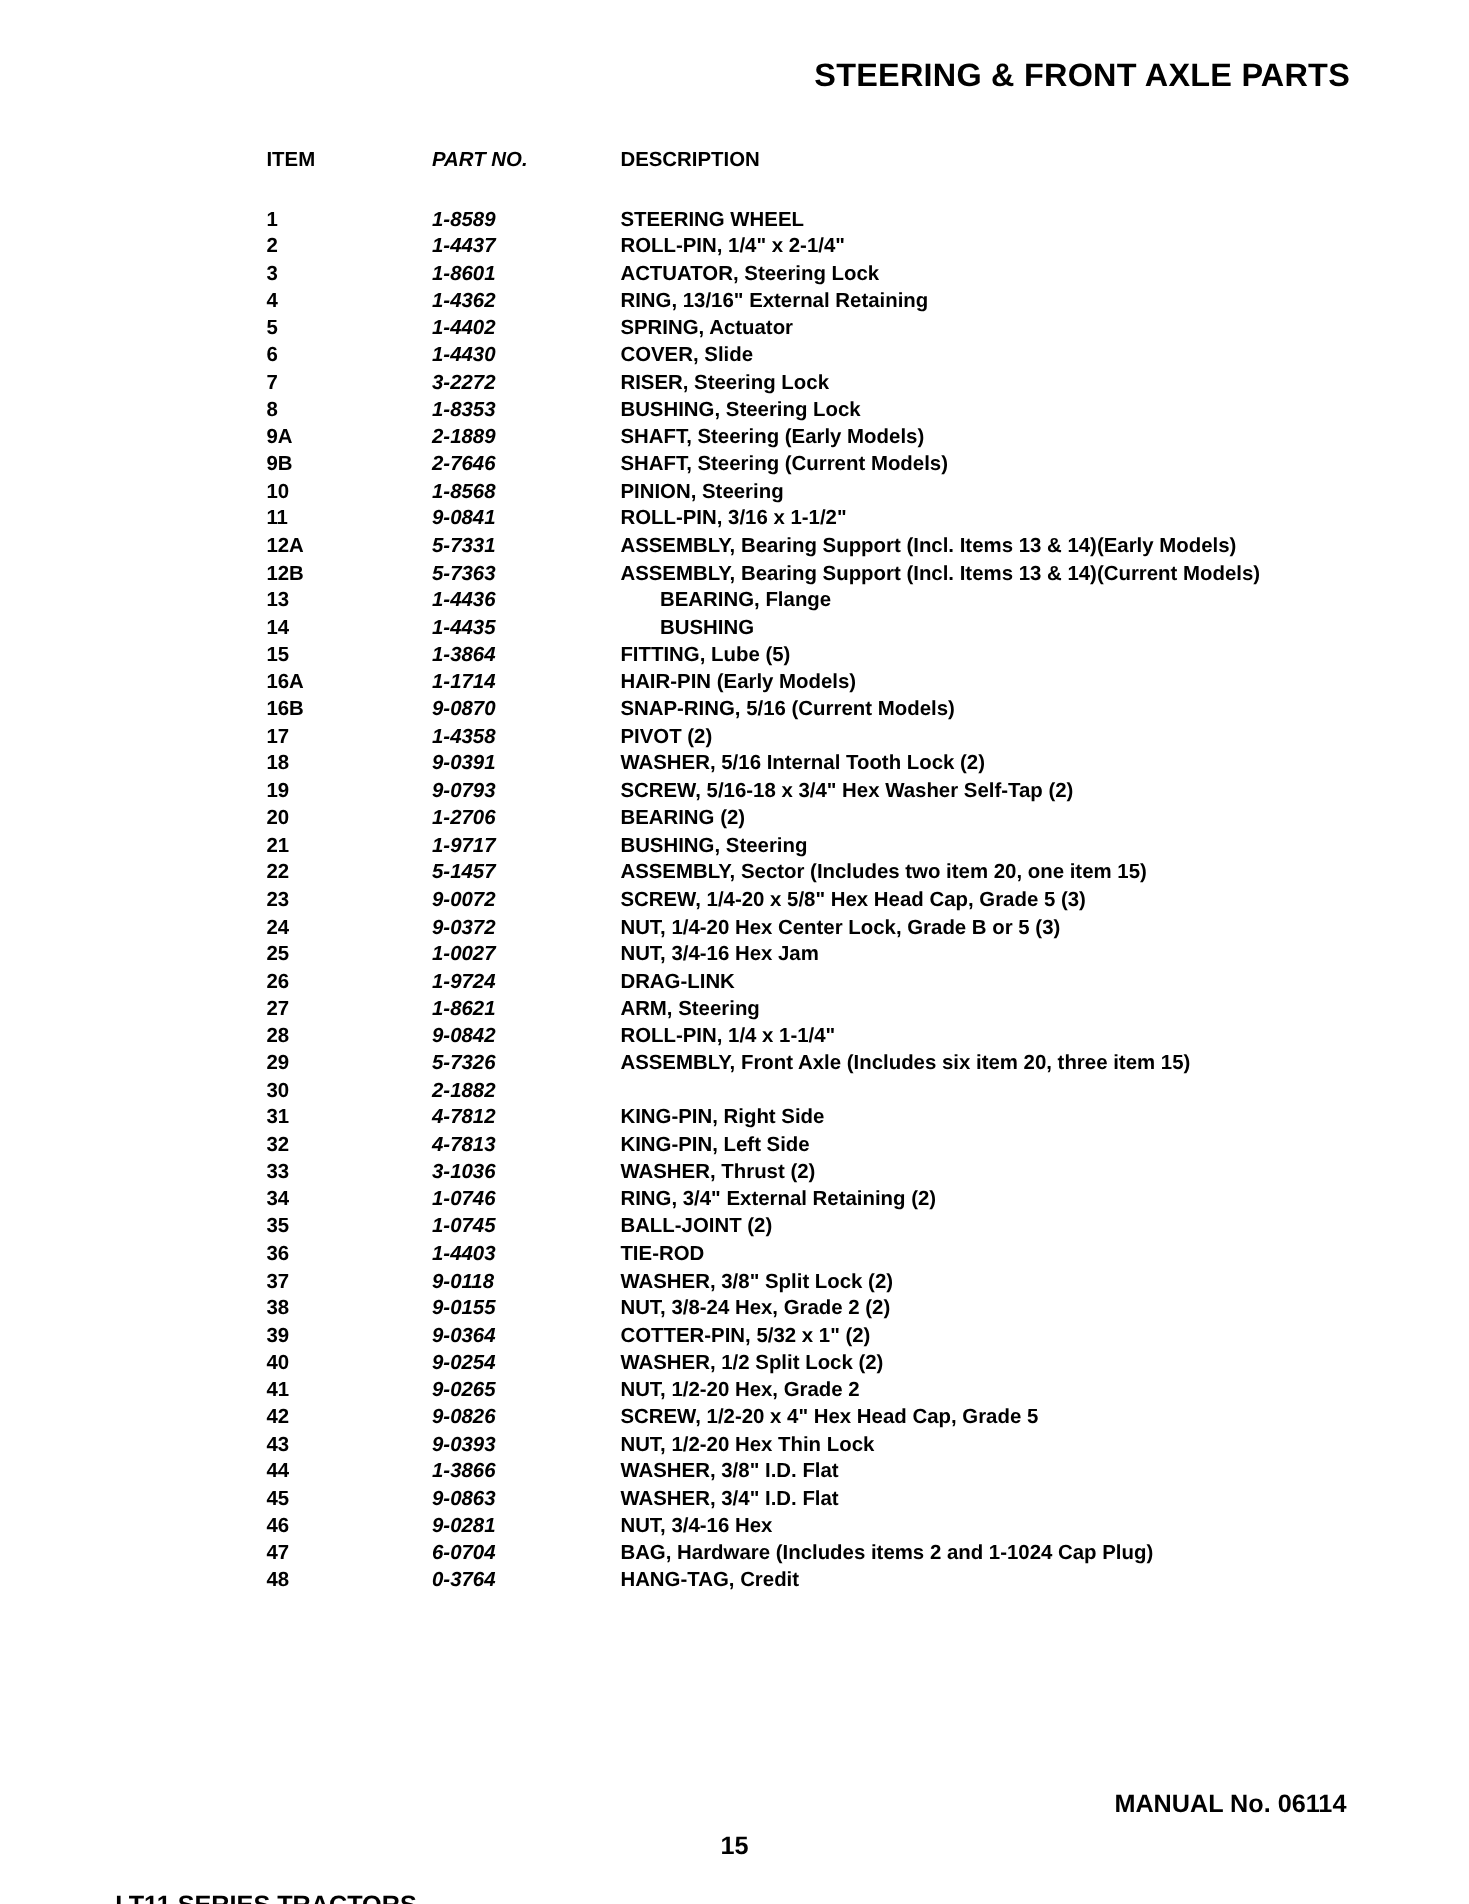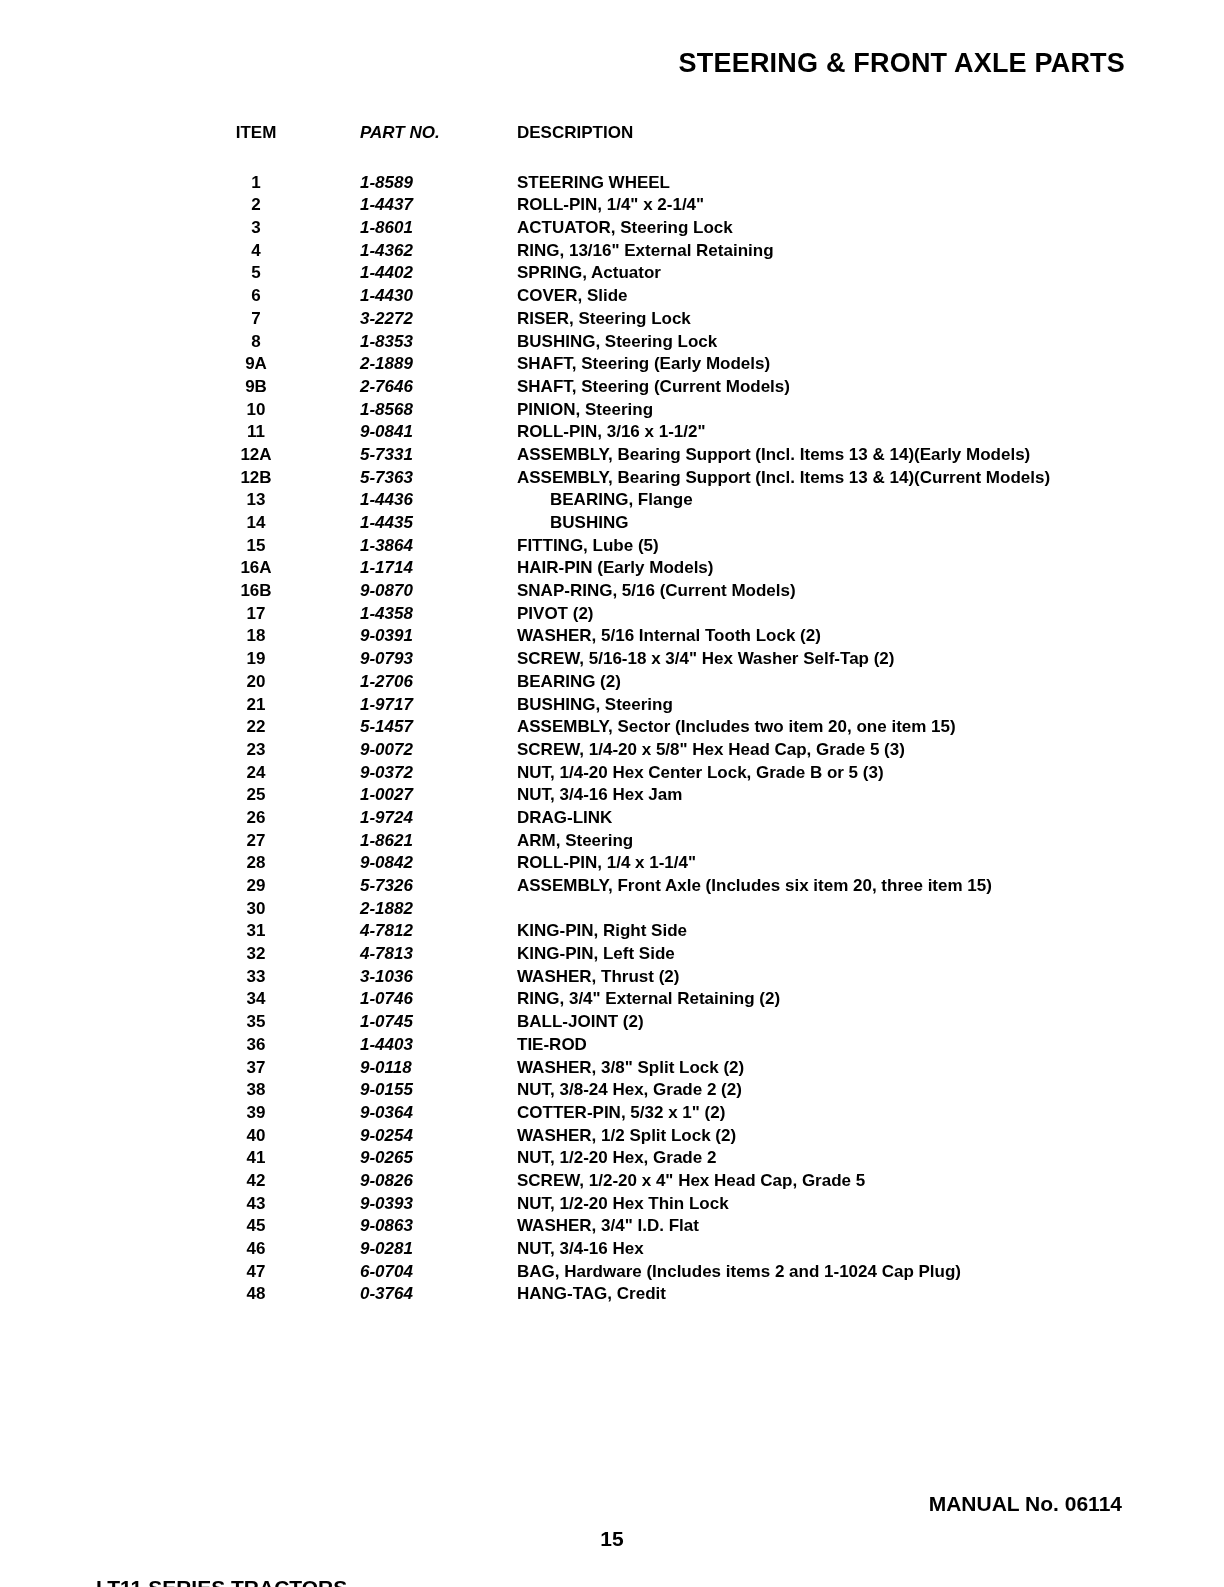--- a/index.html
+++ b/index.html
@@ -27,21 +27,21 @@
   .parts-table {
     position: absolute;
     top: 122px;
     left: 222px;
     width: 946px;
     font-size: 17px;
     line-height: 22.7px;
   }
   .thead { display: flex; margin-bottom: 27px; }
   .row { display: flex; height: 22.7px; white-space: nowrap; }
-  .c-item { width: 68px; text-align: center; flex: none; }
+  .c-item { width: 68px; flex: none; }
   .c-part { width: 157px; margin-left: 70px; flex: none; font-style: italic; }
   .c-desc { flex: 1; }
   .c-desc.indent { padding-left: 33px; }
 
   .footer-left {
     position: absolute;
     left: 96px;
     top: 1576px;
     font-size: 21px;
     white-space: nowrap;
@@ -299,20 +299,25 @@
           <span class="c-item">42</span>
           <span class="c-part">9-0826</span>
           <span class="c-desc">SCREW, 1/2-20 x 4" Hex Head Cap, Grade 5</span>
         </div>
         <div class="row">
           <span class="c-item">43</span>
           <span class="c-part">9-0393</span>
           <span class="c-desc">NUT, 1/2-20 Hex Thin Lock</span>
         </div>
         <div class="row">
+          <span class="c-item">44</span>
+          <span class="c-part">1-3866</span>
+          <span class="c-desc">WASHER, 3/8" I.D. Flat</span>
+        </div>
+        <div class="row">
           <span class="c-item">45</span>
           <span class="c-part">9-0863</span>
           <span class="c-desc">WASHER, 3/4" I.D. Flat</span>
         </div>
         <div class="row">
           <span class="c-item">46</span>
           <span class="c-part">9-0281</span>
           <span class="c-desc">NUT, 3/4-16 Hex</span>
         </div>
         <div class="row">

